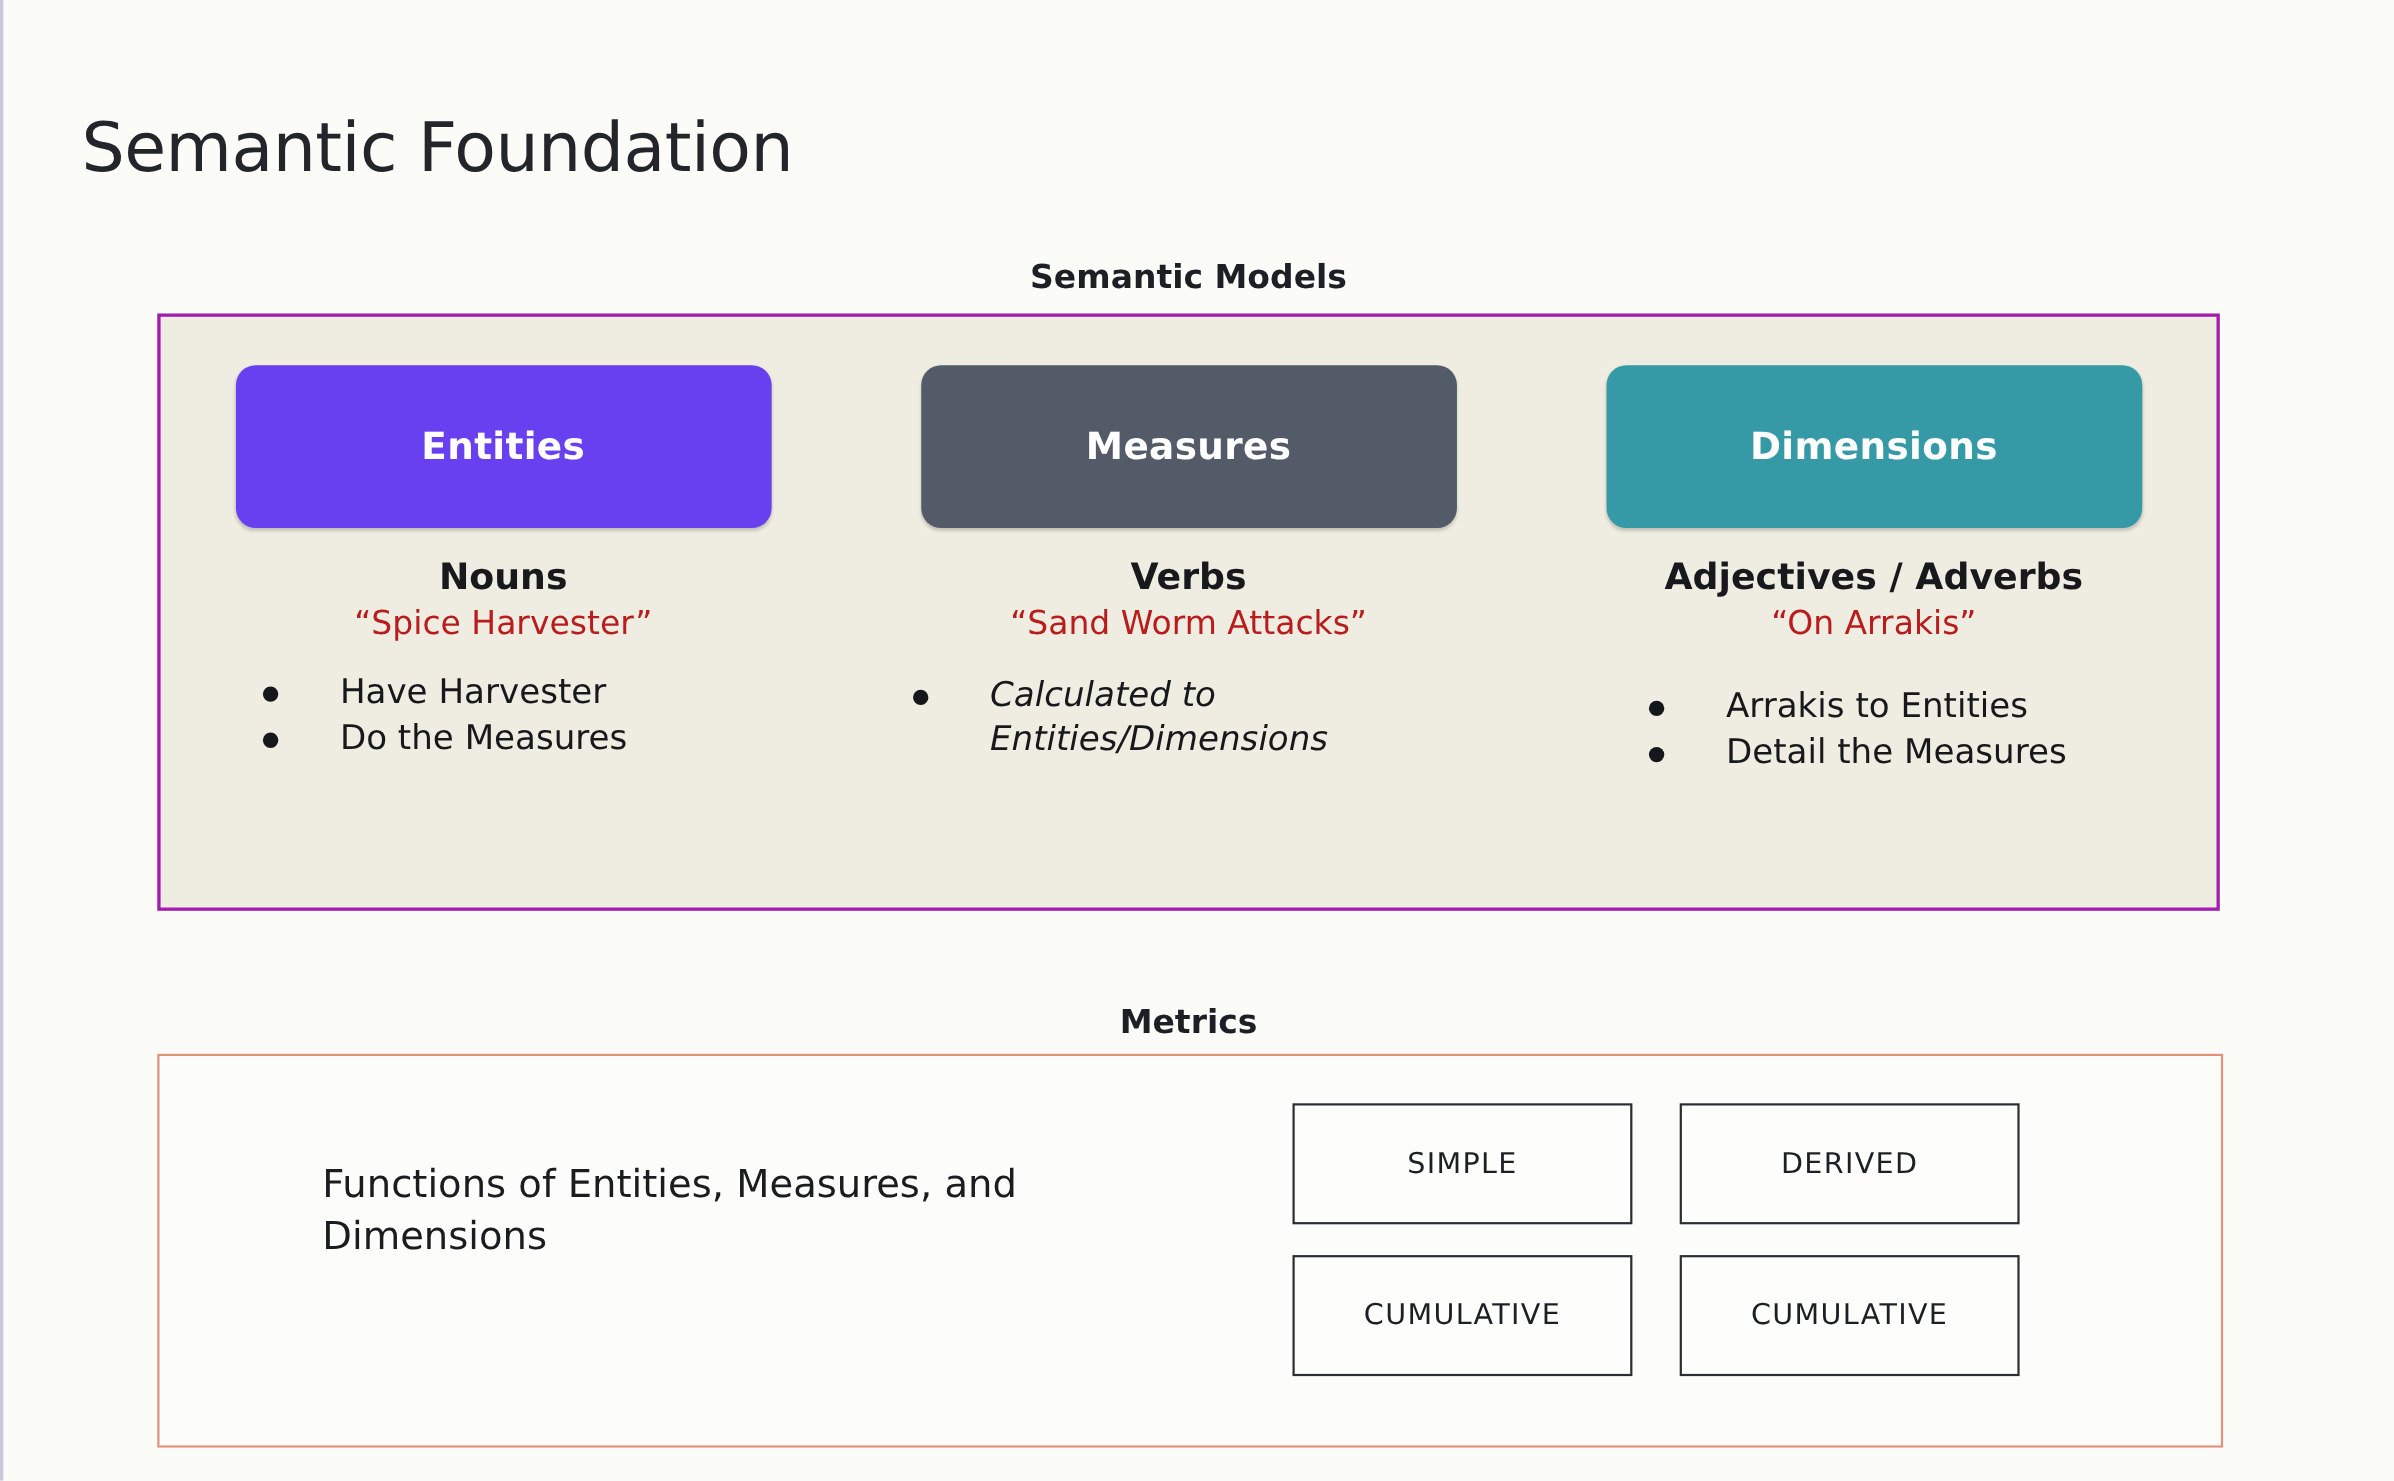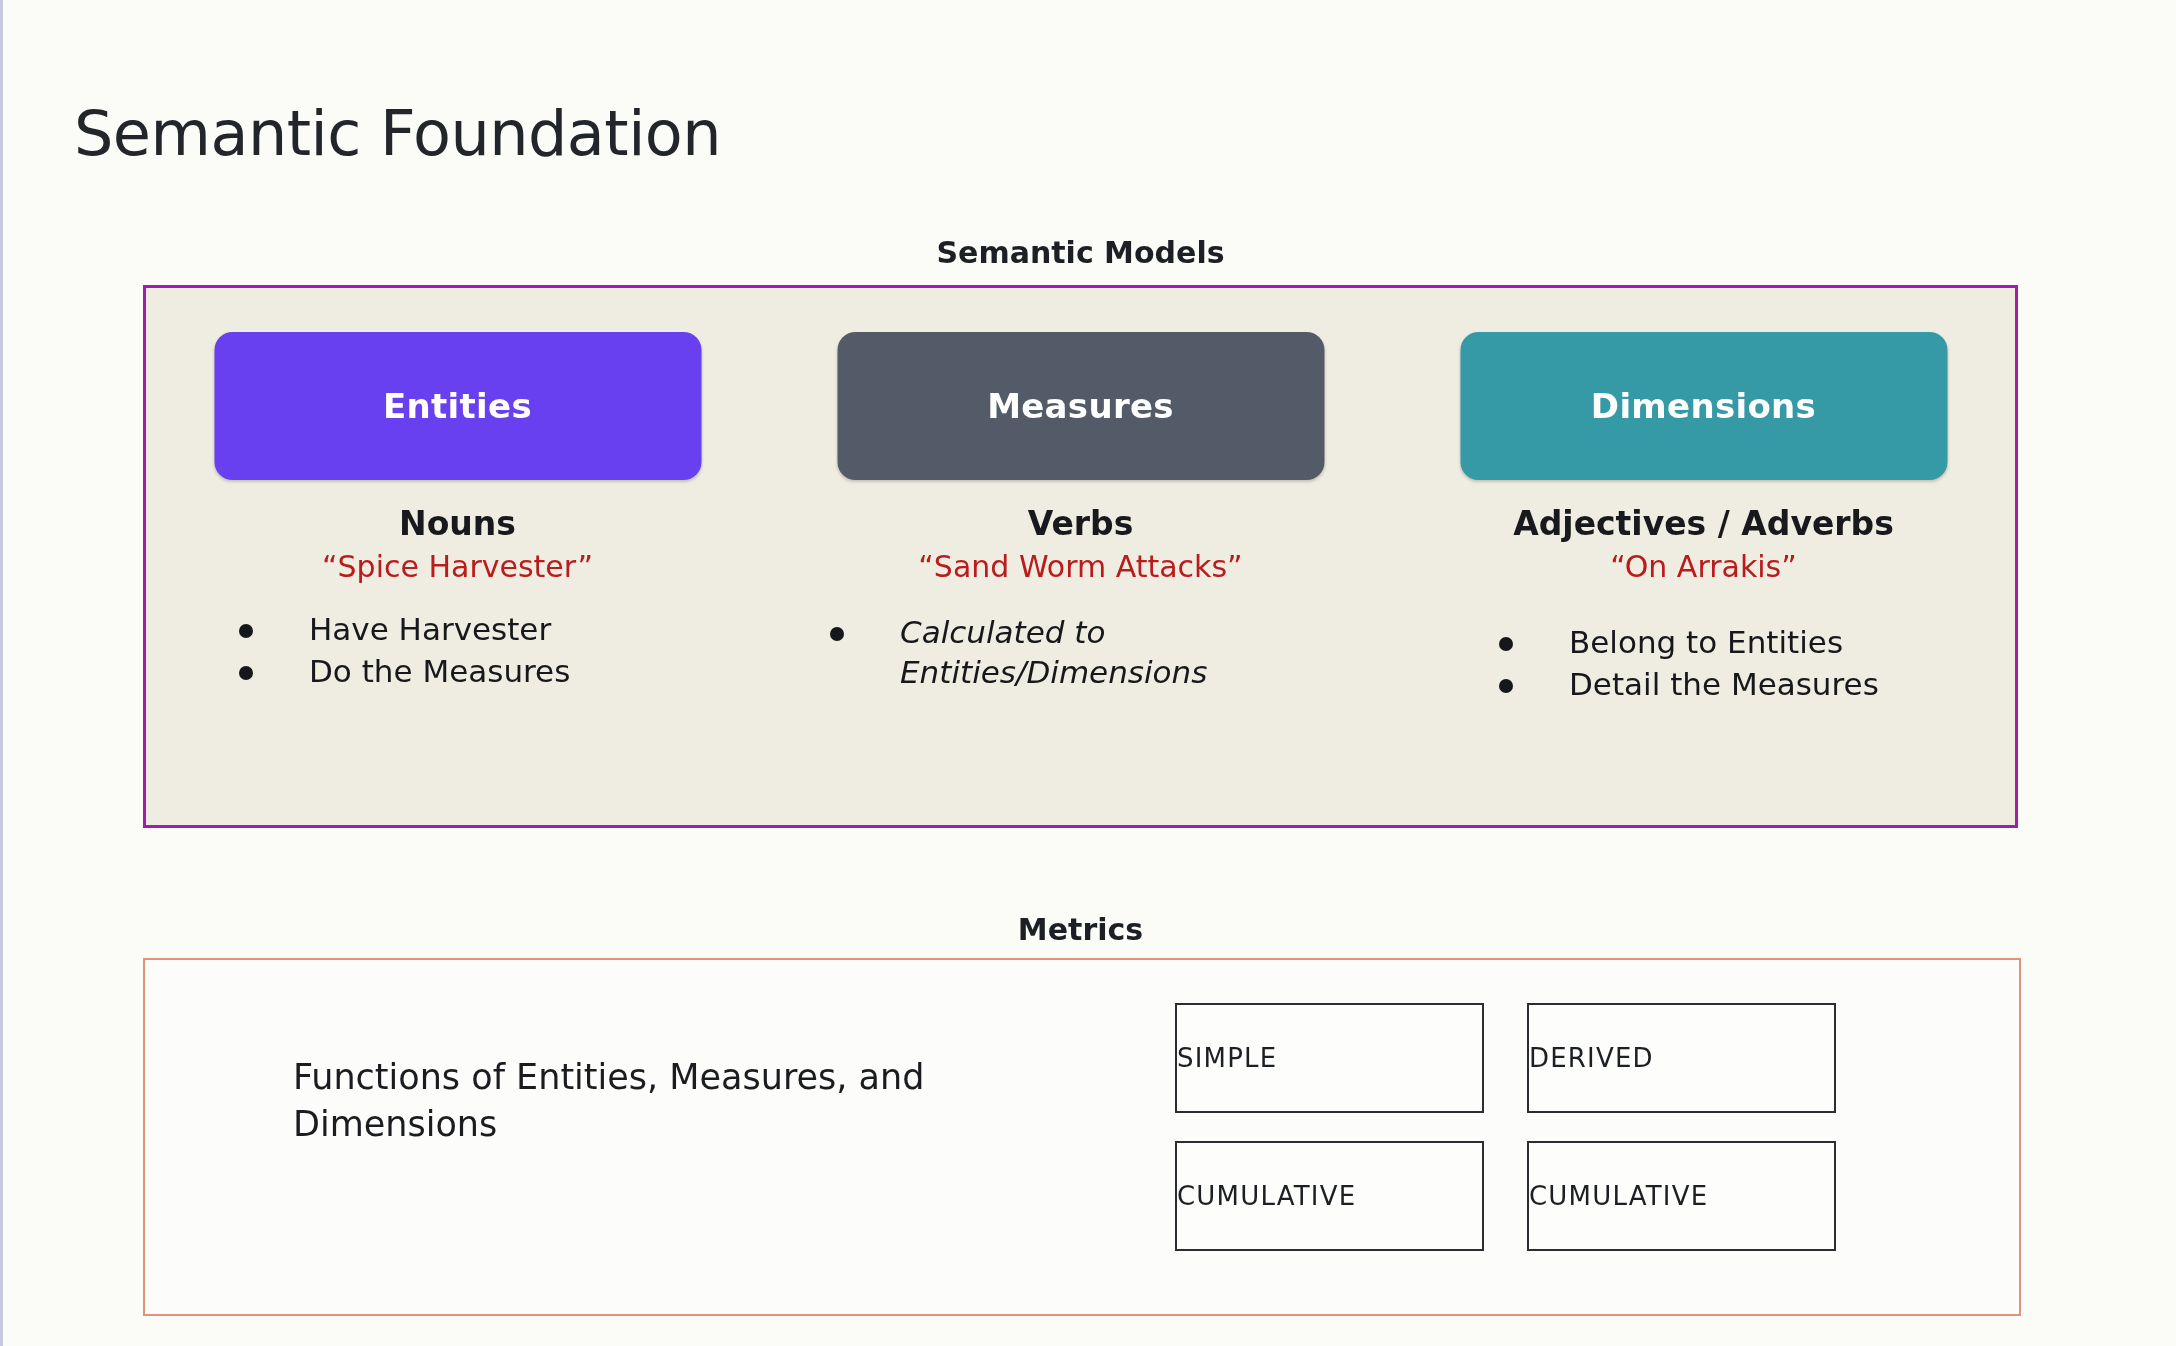--- a/index.html
+++ b/index.html
@@ -188,20 +188,21 @@
     grid-template-columns: 309px 309px;
     grid-template-rows: 110px 110px;
     column-gap: 43px;
     row-gap: 28px;
   }
   .metric-box {
     border: 2px solid #2a2d31;
     background: #fdfdfb;
     display: flex;
     align-items: center;
+    justify-content: center;
     box-sizing: border-box;
   }
   .metric-box-label {
     font-size: 26px;
     color: #1c1f23;
     letter-spacing: 1.2px;
     white-space: nowrap;
   }
 </style>
 </head>
@@ -251,21 +252,21 @@
 
     <div class="sm-col col-dimensions">
       <div class="sm-card card-dimensions">
         <span class="sm-card-label">Dimensions</span>
       </div>
       <div class="sm-partofspeech">Adjectives / Adverbs</div>
       <div class="sm-example">“On Arrakis”</div>
       <div class="sm-bullets">
         <div class="sm-bullet-row">
           <span class="sm-bullet-dot"></span>
-          <span class="sm-bullet-text">Belong to Entities</span>
+          <span class="sm-bullet-text">Arrakis to Entities</span>
         </div>
         <div class="sm-bullet-row">
           <span class="sm-bullet-dot"></span>
           <span class="sm-bullet-text">Detail the Measures</span>
         </div>
       </div>
     </div>
 
   </div>
 </div>

